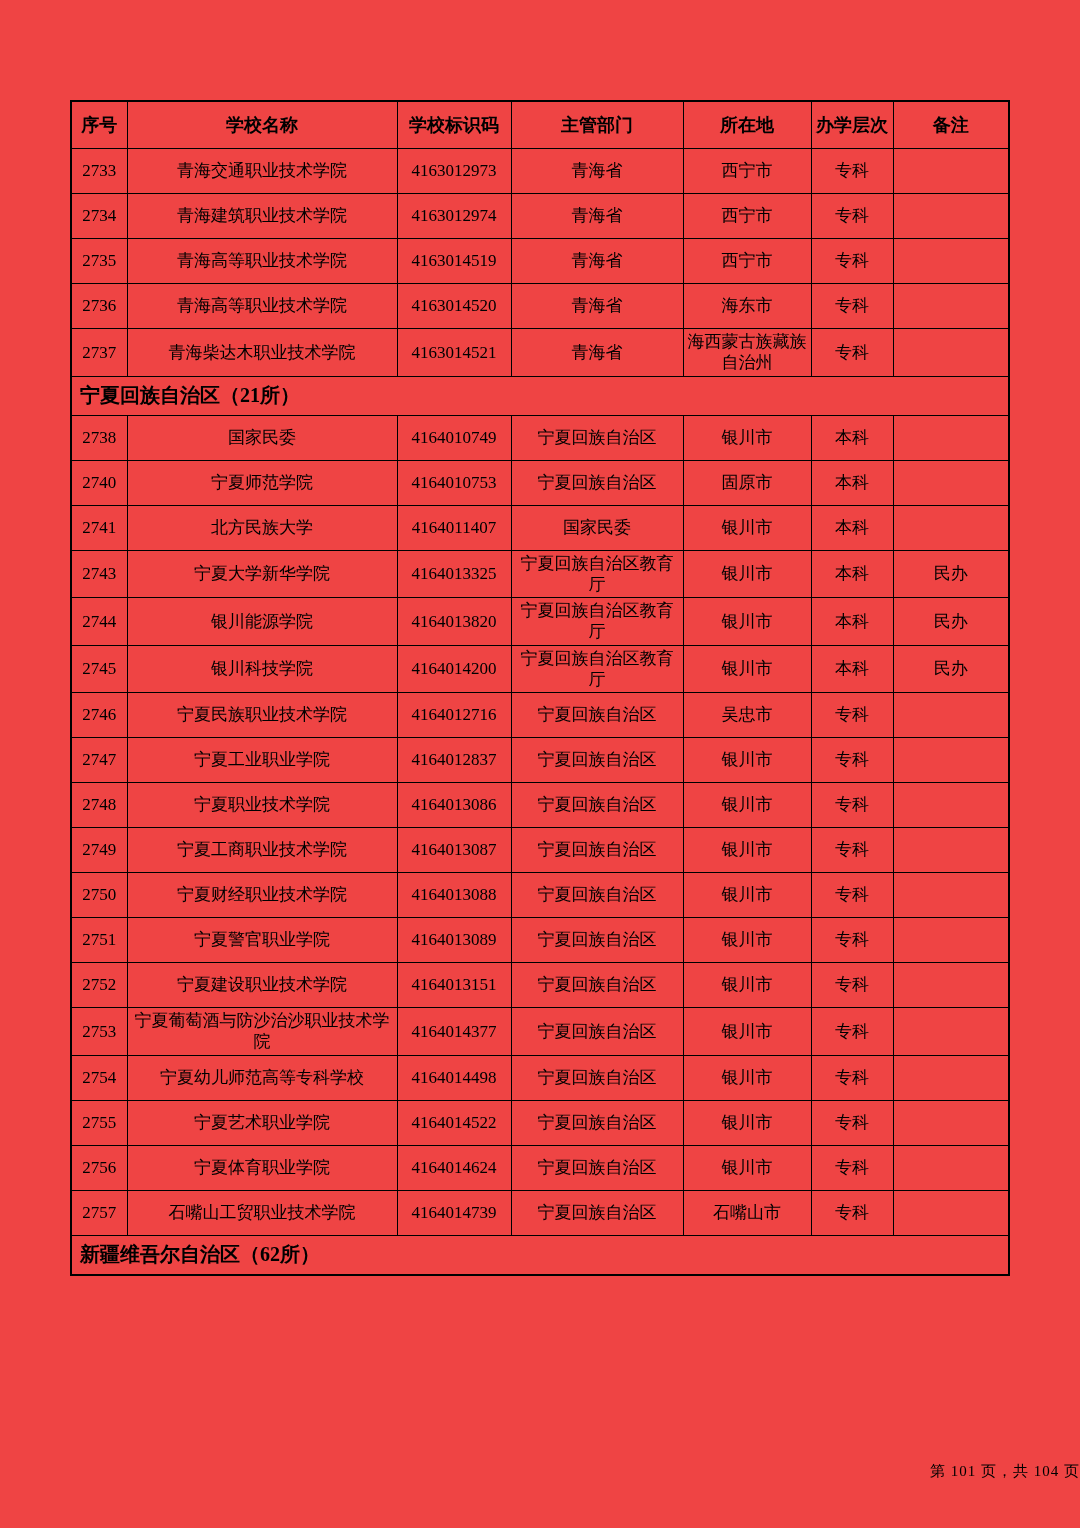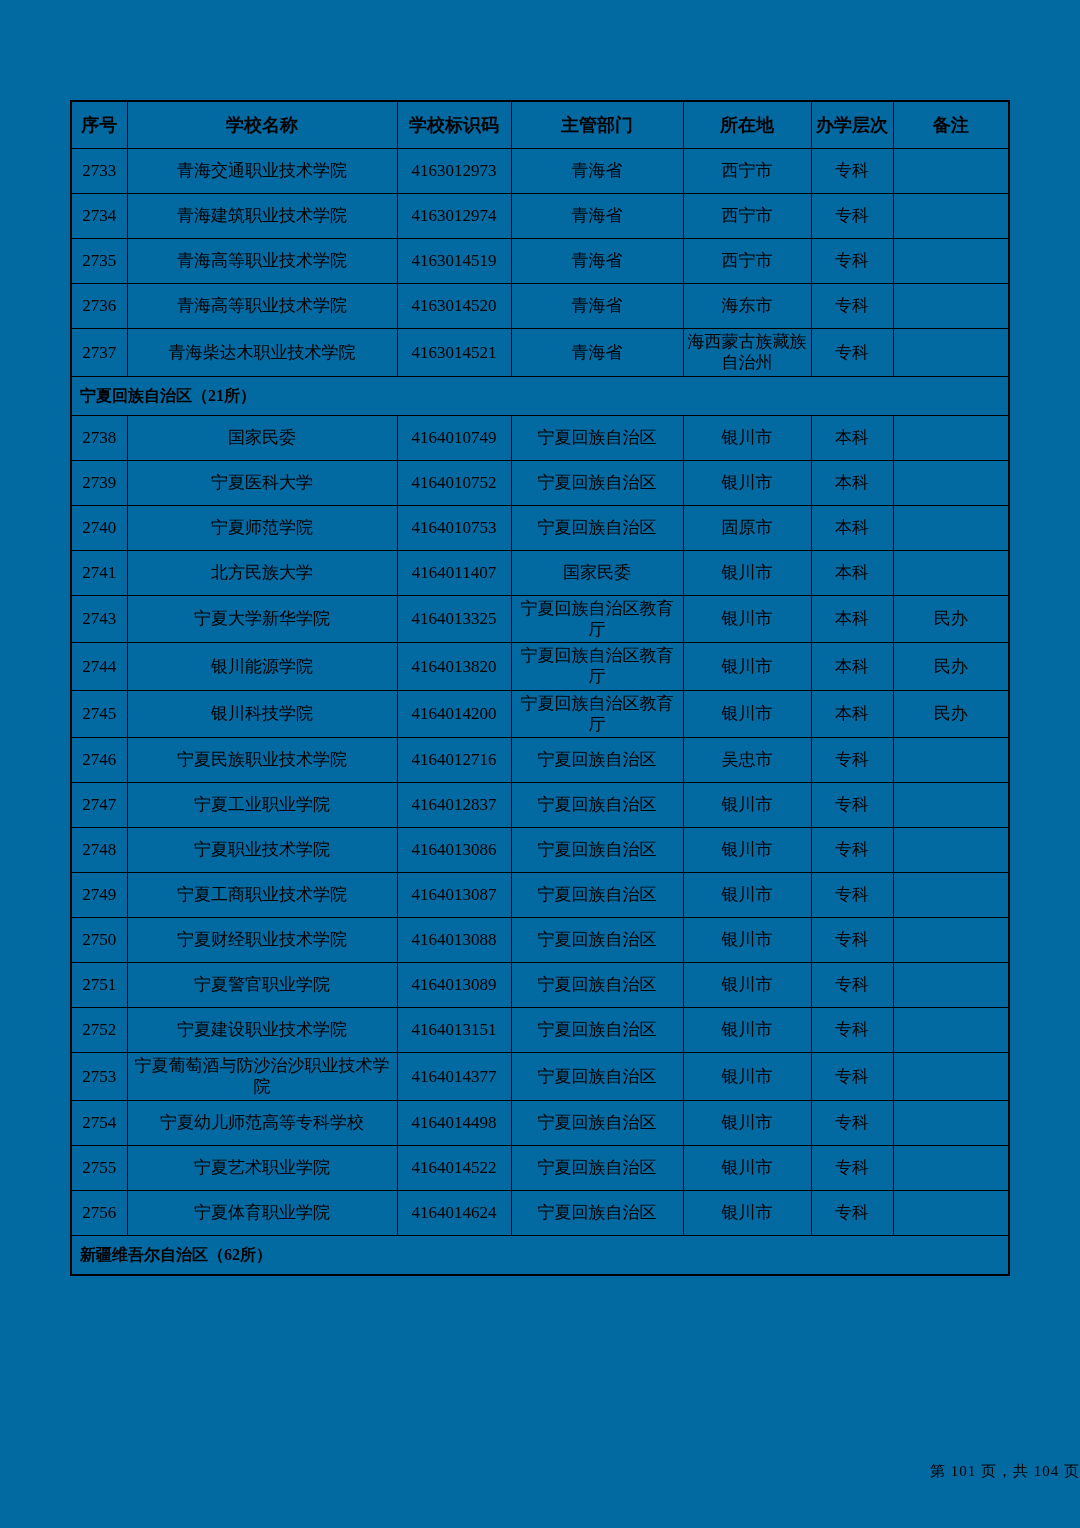--- a/index.html
+++ b/index.html
@@ -6,21 +6,21 @@
     margin: 0;
     padding: 0;
     background: #ffffff;
     font-family: "Liberation Serif", "DejaVu Serif", serif;
     color: #000000;
   }
   .page {
     position: relative;
     width: 1080px;
     height: 1528px;
-    background: #0369a1;
+    background: #ef4444;
     overflow: hidden;
   }
   .table-wrap {
     position: absolute;
     left: 70px;
     top: 100px;
     width: 938px;
   }
   table.school-table {
     border-collapse: collapse;
@@ -43,21 +43,21 @@
     font-weight: bold;
     font-size: 18px;
     height: 42px;
   }
   table.school-table tbody td {
     height: 40px;
   }
   table.school-table tr.section-row td {
     text-align: left;
     font-weight: bold;
-    font-size: 16px;
+    font-size: 20px;
     height: 34px;
     padding-left: 8px;
   }
   .footer {
     position: absolute;
     left: 0;
     right: 0;
     top: 1462px;
     text-align: right;
     font-size: 15px;
@@ -143,29 +143,20 @@
           <tr>
             <td>2738</td>
             <td>国家民委</td>
             <td>4164010749</td>
             <td>宁夏回族自治区</td>
             <td>银川市</td>
             <td>本科</td>
             <td></td>
           </tr>
           <tr>
-            <td>2739</td>
-            <td>宁夏医科大学</td>
-            <td>4164010752</td>
-            <td>宁夏回族自治区</td>
-            <td>银川市</td>
-            <td>本科</td>
-            <td></td>
-          </tr>
-          <tr>
             <td>2740</td>
             <td>宁夏师范学院</td>
             <td>4164010753</td>
             <td>宁夏回族自治区</td>
             <td>固原市</td>
             <td>本科</td>
             <td></td>
           </tr>
           <tr>
             <td>2741</td>
@@ -295,20 +286,29 @@
           </tr>
           <tr>
             <td>2756</td>
             <td>宁夏体育职业学院</td>
             <td>4164014624</td>
             <td>宁夏回族自治区</td>
             <td>银川市</td>
             <td>专科</td>
             <td></td>
           </tr>
+          <tr>
+            <td>2757</td>
+            <td>石嘴山工贸职业技术学院</td>
+            <td>4164014739</td>
+            <td>宁夏回族自治区</td>
+            <td>石嘴山市</td>
+            <td>专科</td>
+            <td></td>
+          </tr>
           <tr class="section-row">
             <td colspan="7">新疆维吾尔自治区（62所）</td>
           </tr>
         </tbody>
     </table>
   </div>
 
   <div class="footer">第 101 页，共 104 页</div>
 
 </div>

